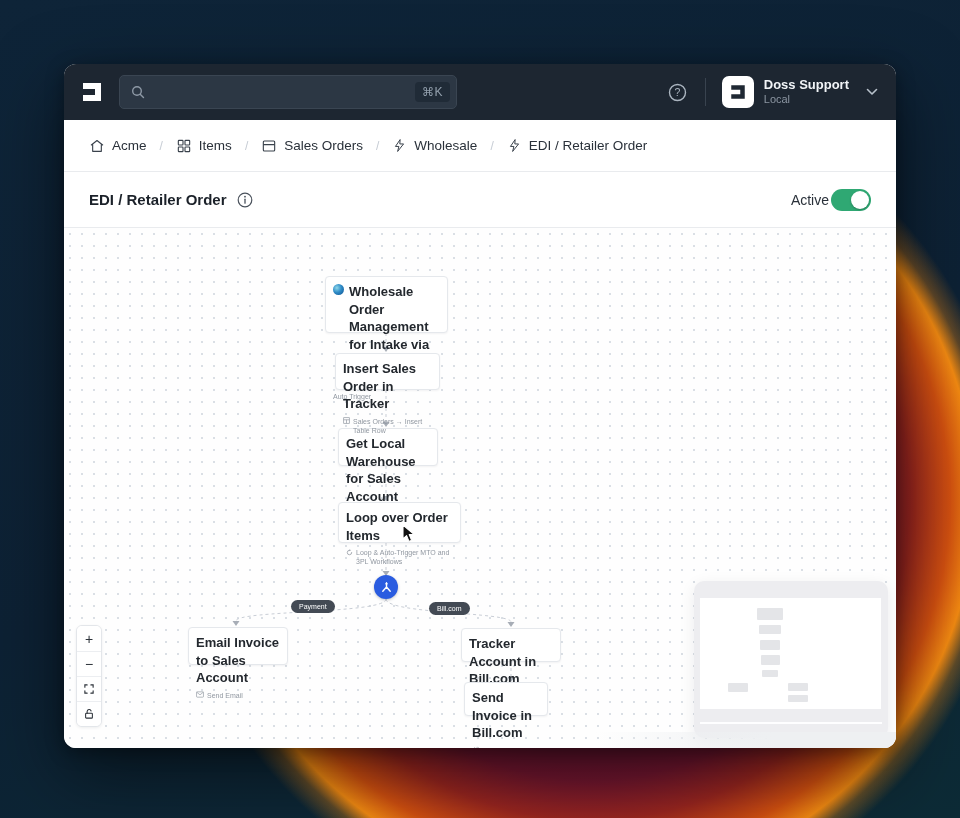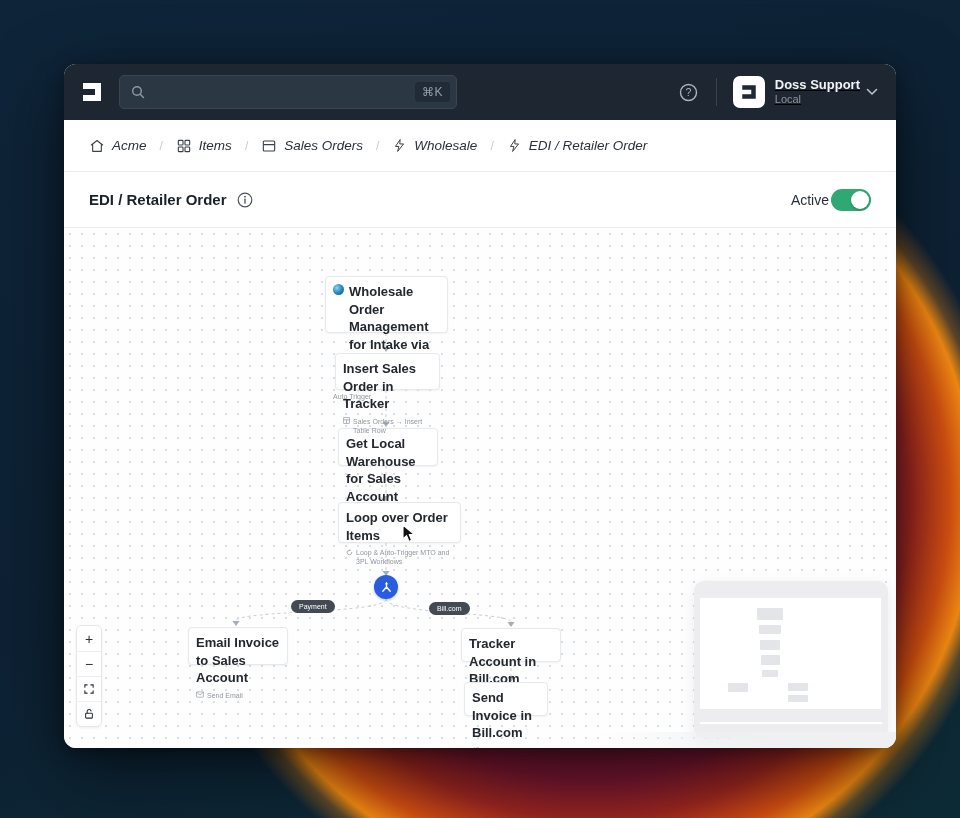--- a/index.html
+++ b/index.html
@@ -43,30 +43,30 @@
     background:#202b37; color:#93a0ad; font-size:12px; border-radius:4px;
     padding:3px 7px; letter-spacing:0.5px;
   }
   .topbar-spacer { flex:1; }
   .help-btn { width:26px; height:26px; display:flex; align-items:center; justify-content:center; cursor:pointer; }
   .topbar-divider { width:1px; height:28px; background:#39434f; margin:0 16px 0 14px; }
   .avatar {
     width:32px; height:32px; background:#fff; border-radius:7px;
     display:flex; align-items:center; justify-content:center; margin-right:10px;
   }
-  .user-block { line-height:1.25; margin-right:6px;text-decoration:underline; }
+  .user-block { line-height:1.25; margin-right:17px; }
   .user-name { color:#f1f4f7; font-size:13px; font-weight:600; }
   .user-role { color:#8b95a1; font-size:11px; }
 
   
   .crumbbar {
     height:52px; flex:0 0 52px; background:#fff; border-bottom:1px solid #e9ebee;
     display:flex; align-items:center; padding:0 25px; gap:13px;
   }
-  .crumb { display:flex; align-items:center; gap:7px; cursor:pointer;font-style:italic; }
+  .crumb { display:flex; align-items:center; gap:7px; cursor:pointer; }
   .crumb-label { font-size:13.5px; color:#2a313a; }
   .crumb-sep { color:#c6ccd4; font-size:12px; }
 
   
   .titlebar {
     height:56px; flex:0 0 56px; background:#fff; border-bottom:1px solid #e9ebee;
     display:flex; align-items:center; padding:0 25px;
   }
   .page-title { font-size:15px; font-weight:600; color:#1b2129; }
   .info-btn { margin-left:10px; display:flex; align-items:center; }

